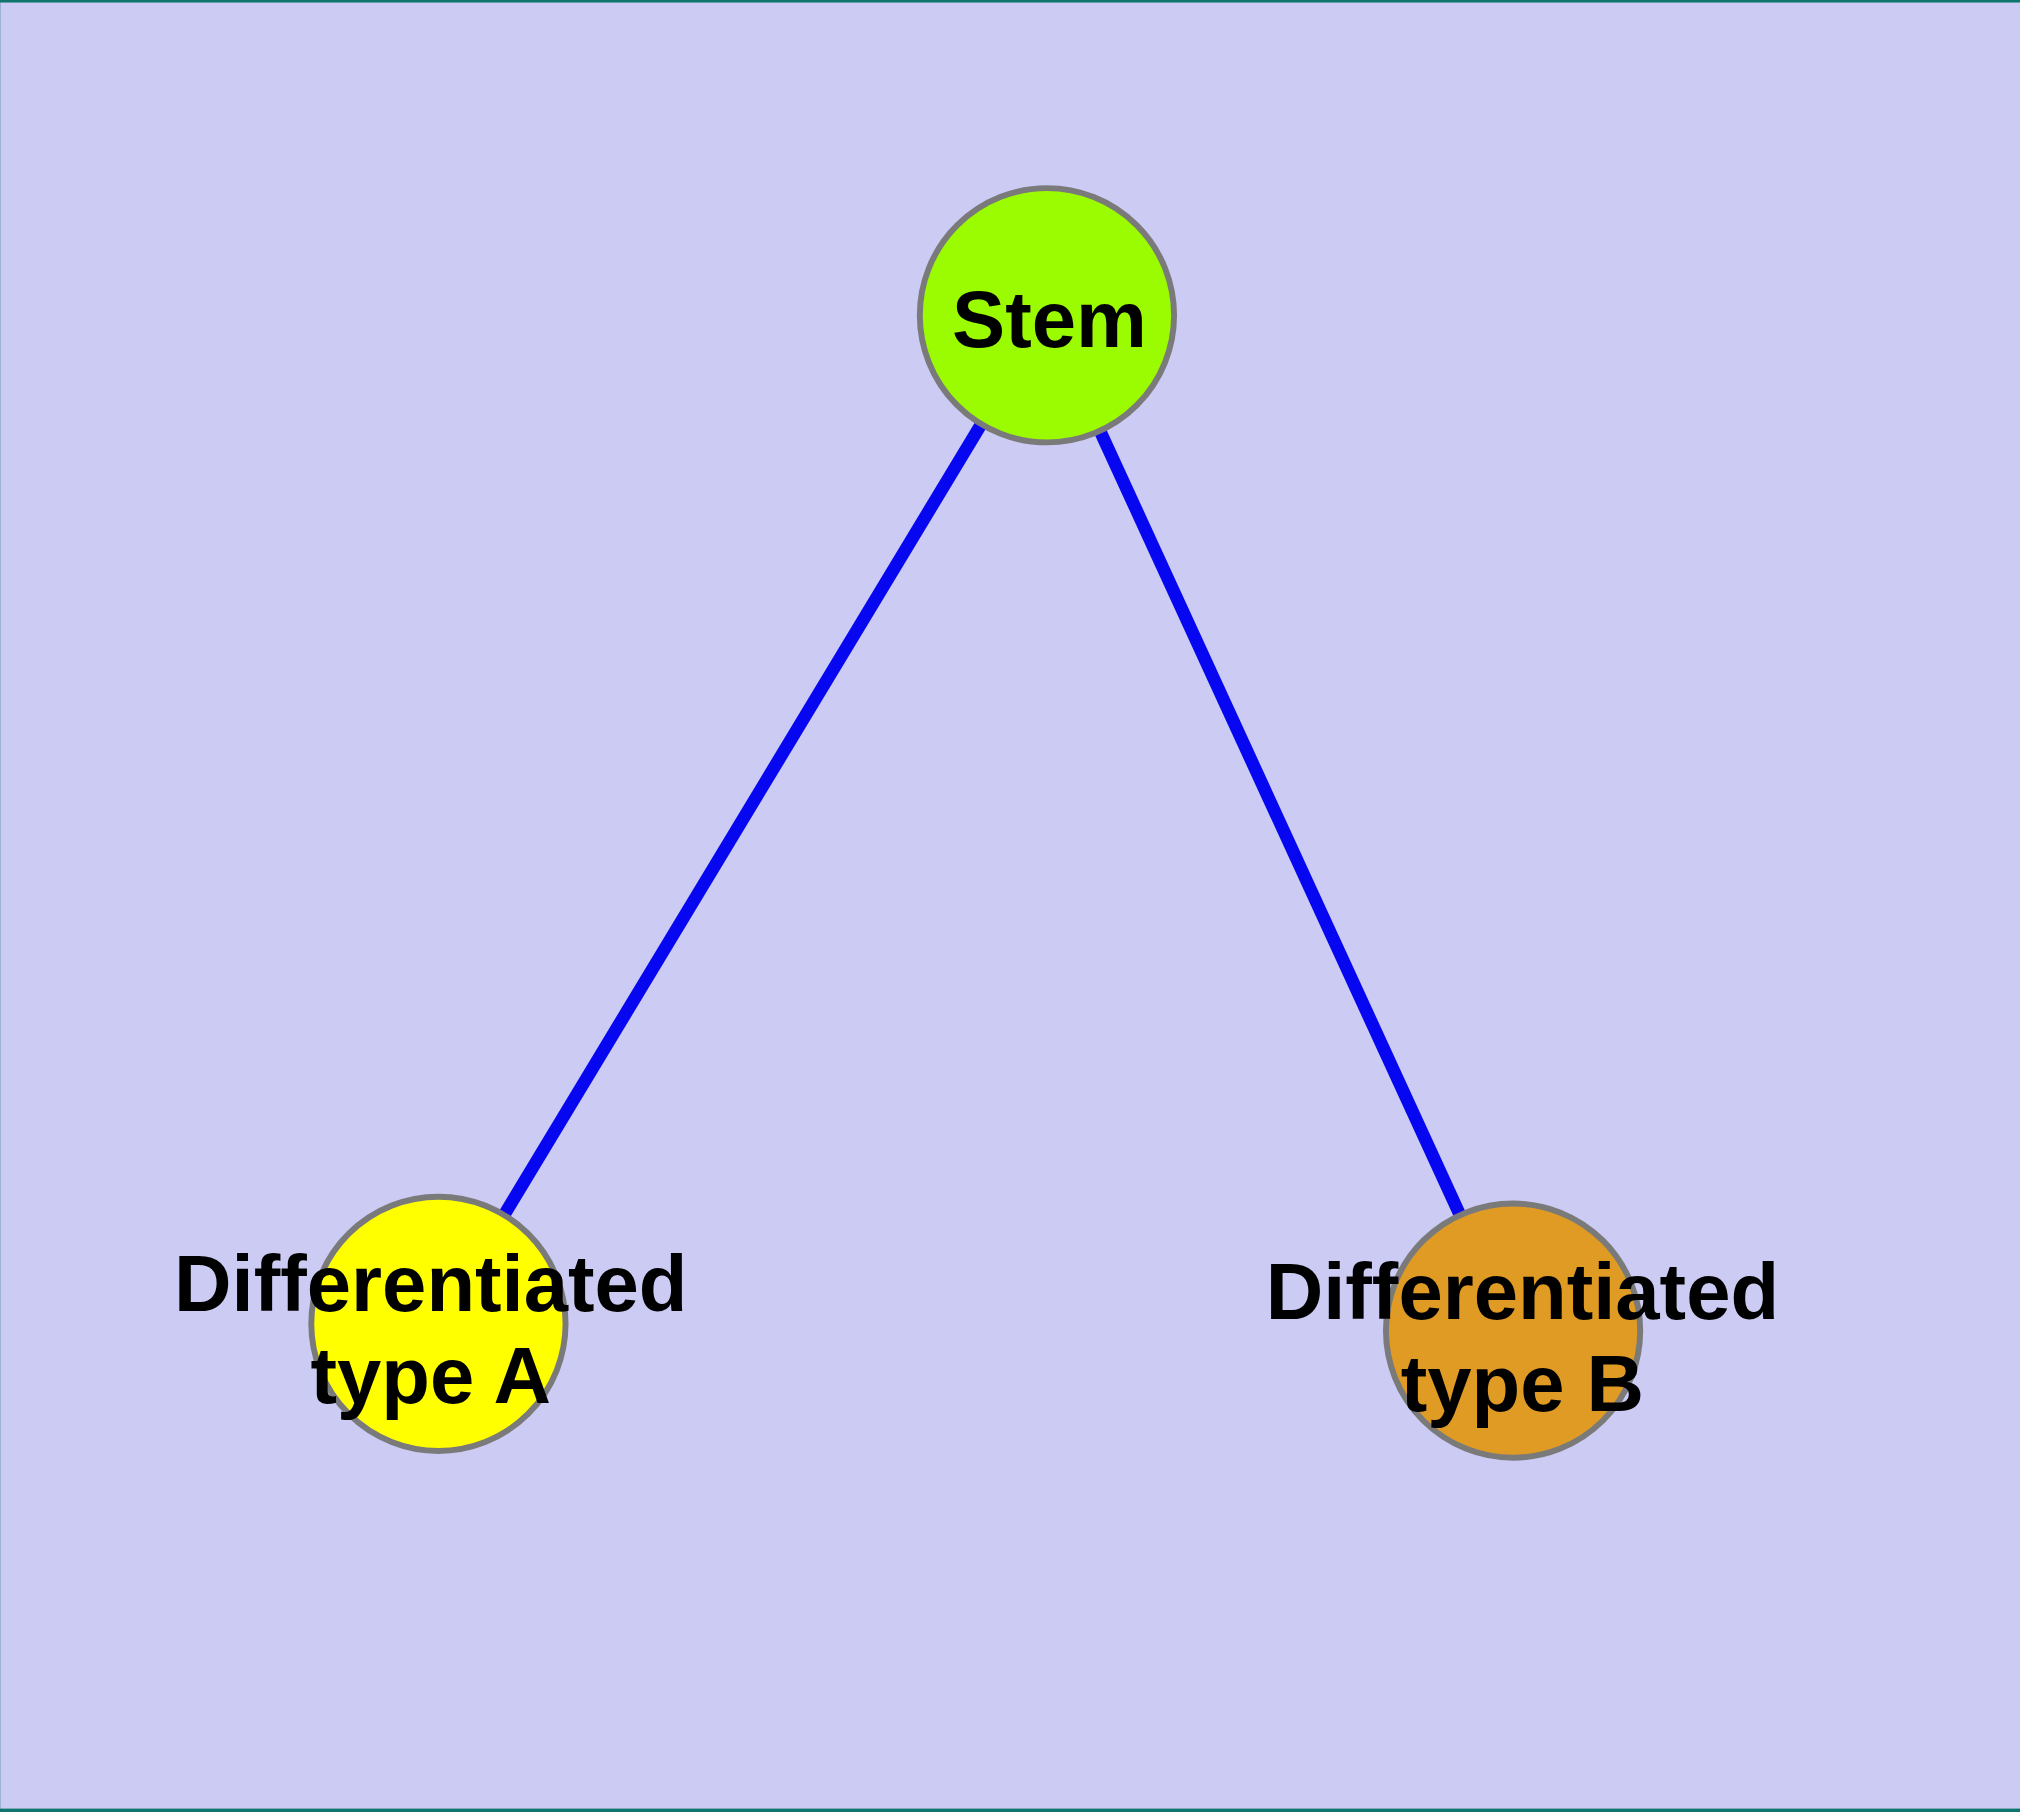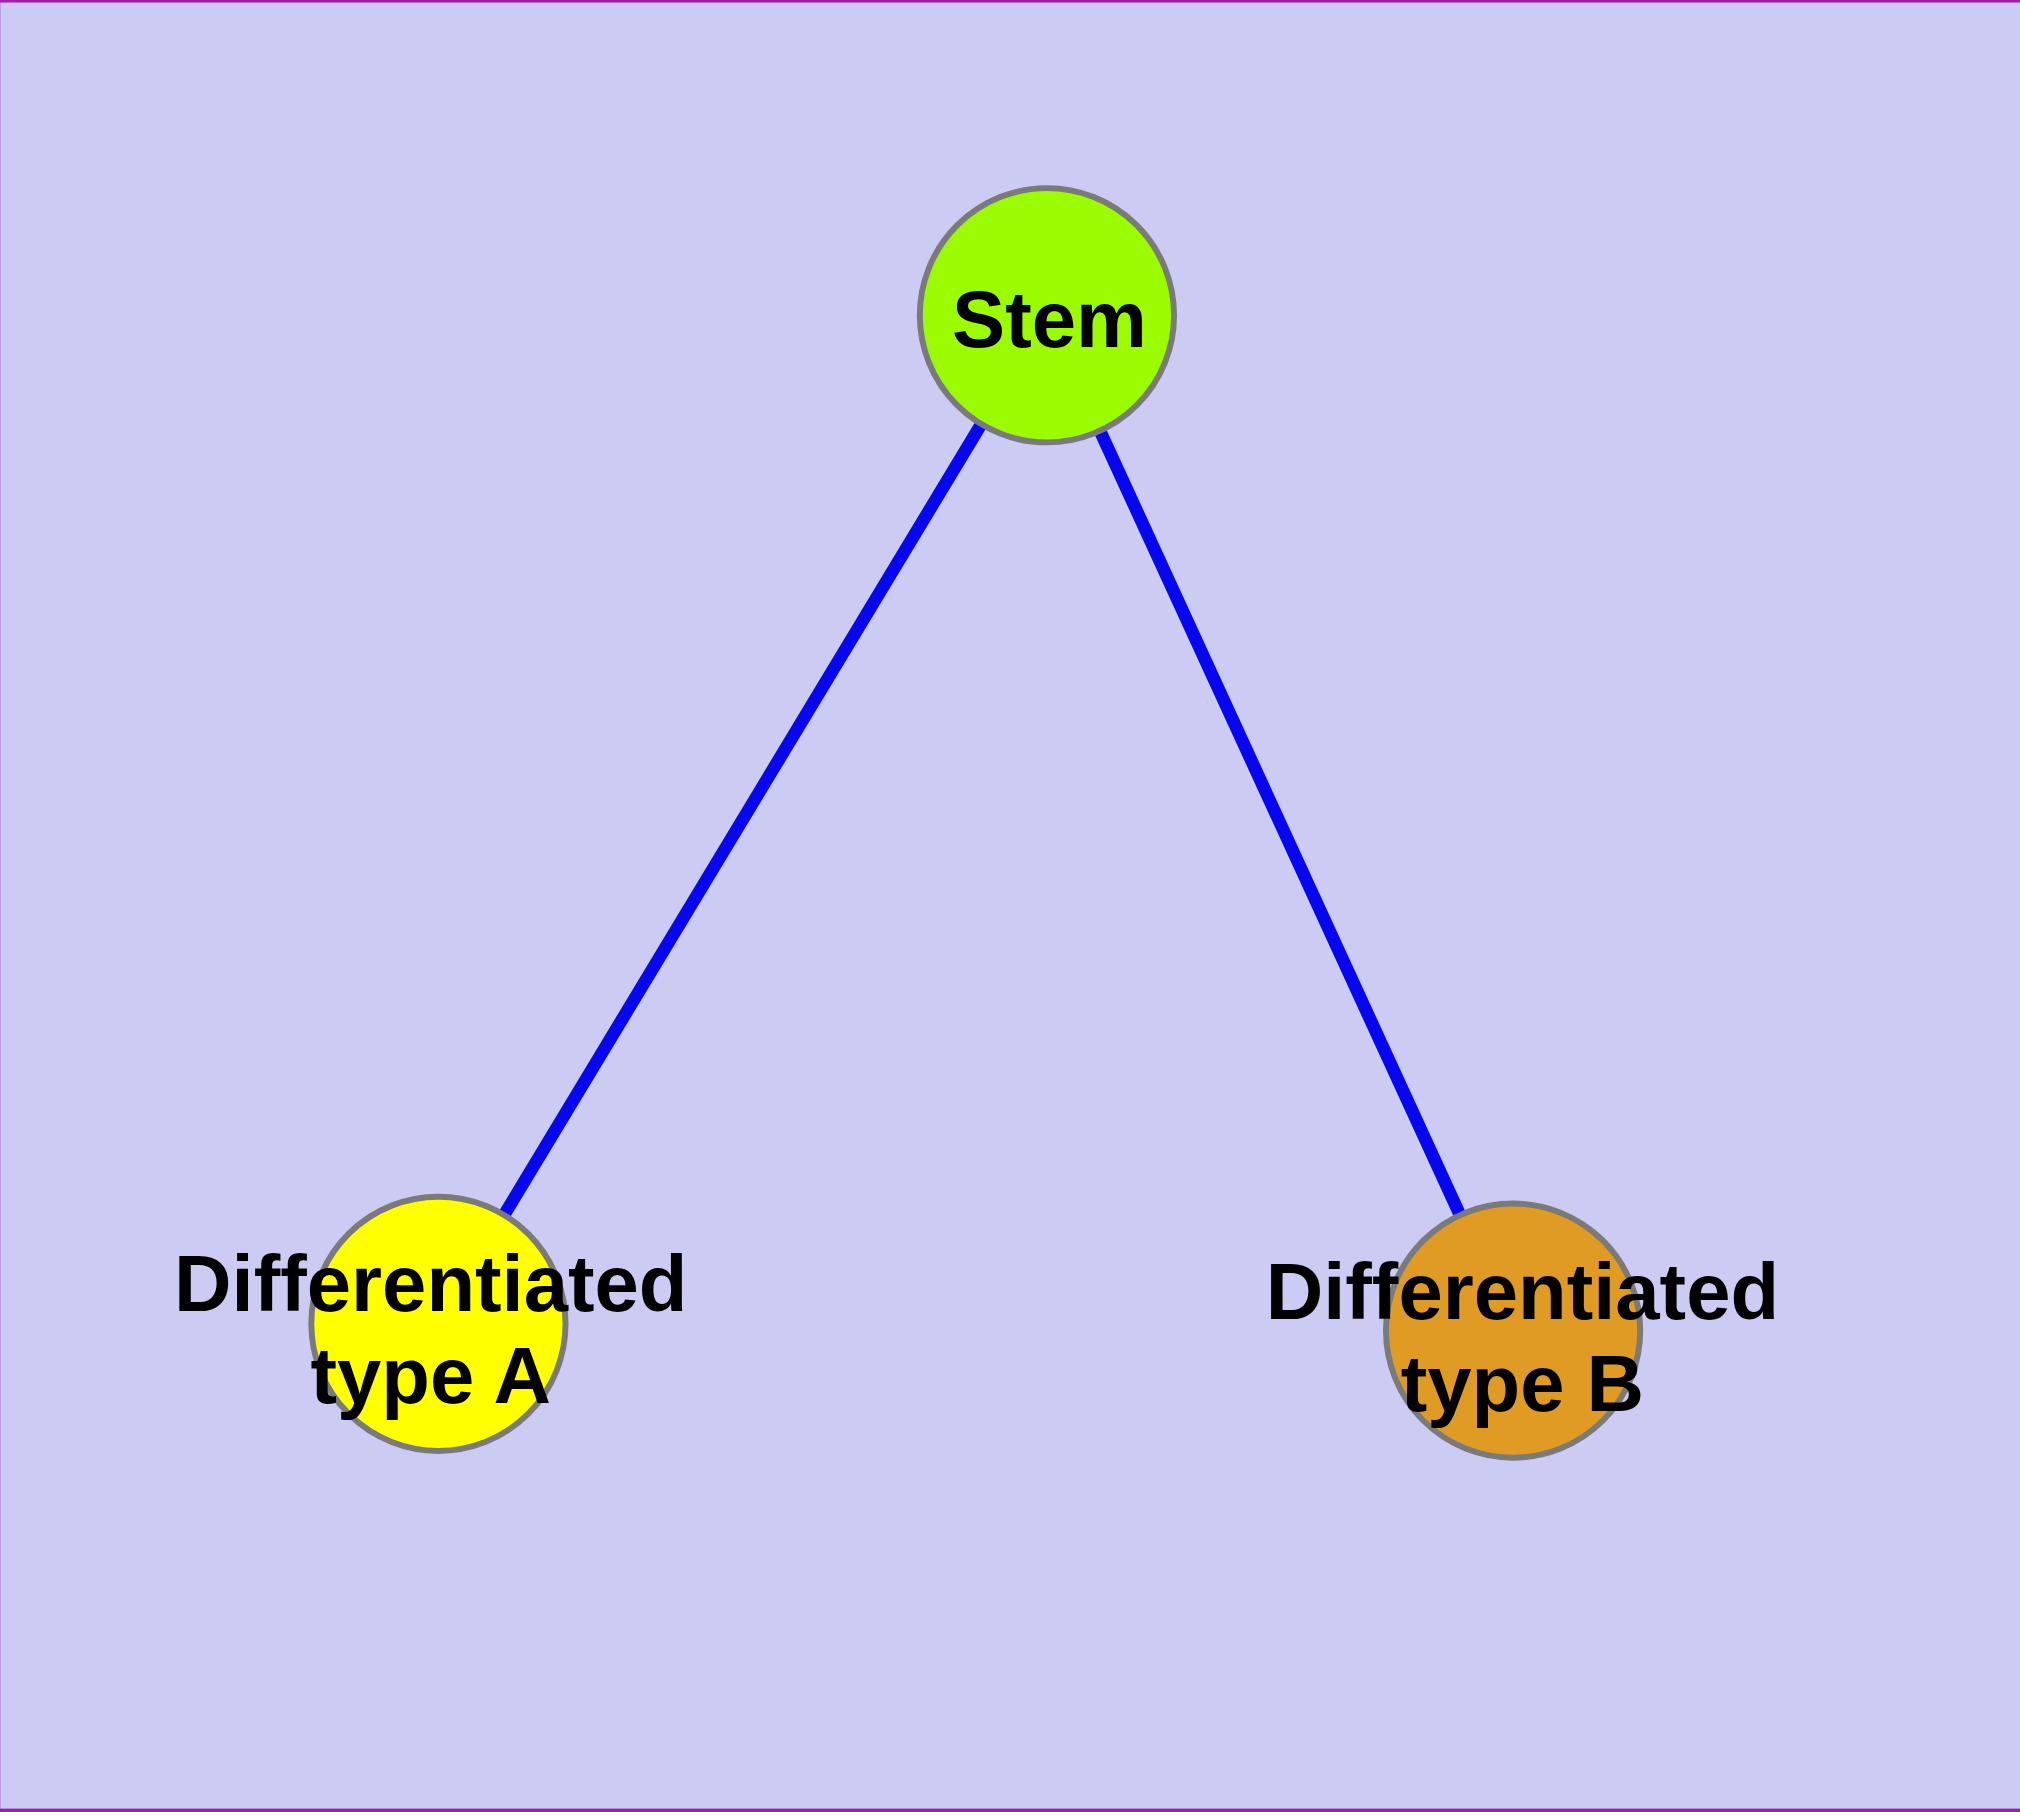--- a/index.html
+++ b/index.html
@@ -7,21 +7,21 @@
     padding: 0;
     background: #FFFFFF;
     width: 2021px;
     height: 1812px;
     overflow: hidden;
   }
   .stage {
     position: relative;
     width: 2021px;
     height: 1812px;
-    background: #a21caf;
+    background: #0f766e;
   }
   svg.graph {
     position: absolute;
     top: 0;
     left: 0;
     display: block;
   }
   .node-circle {
     stroke-width: 7px;
   }

